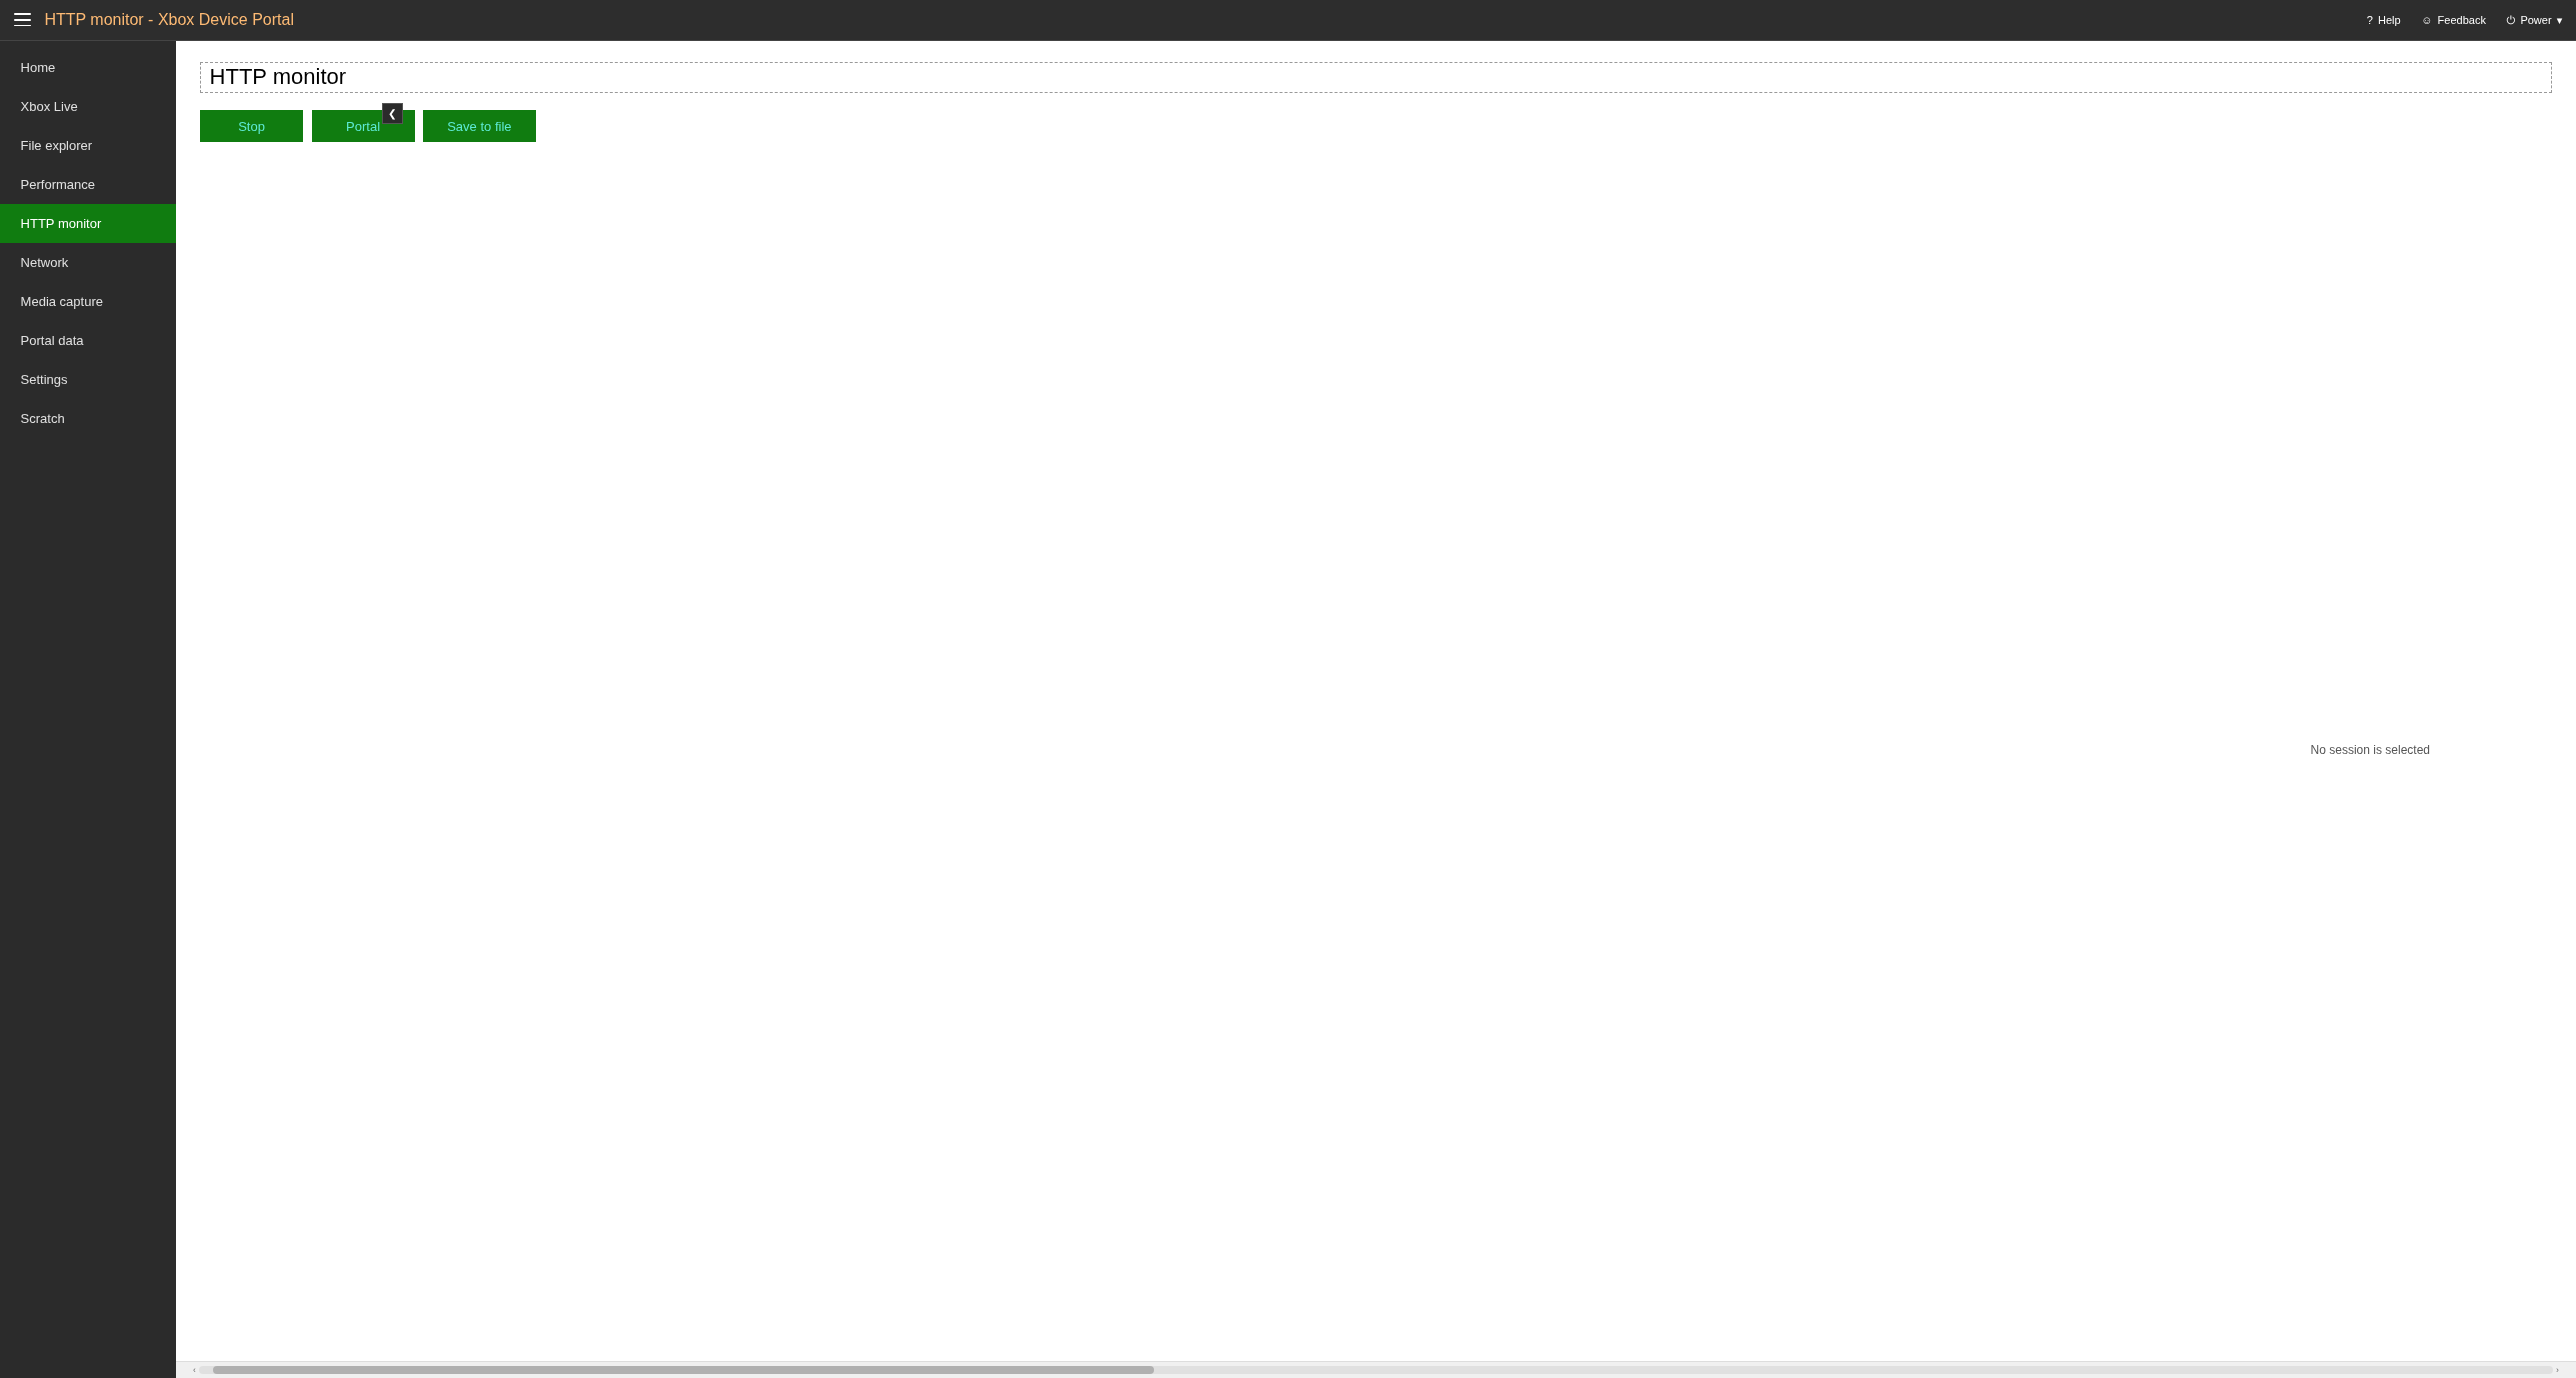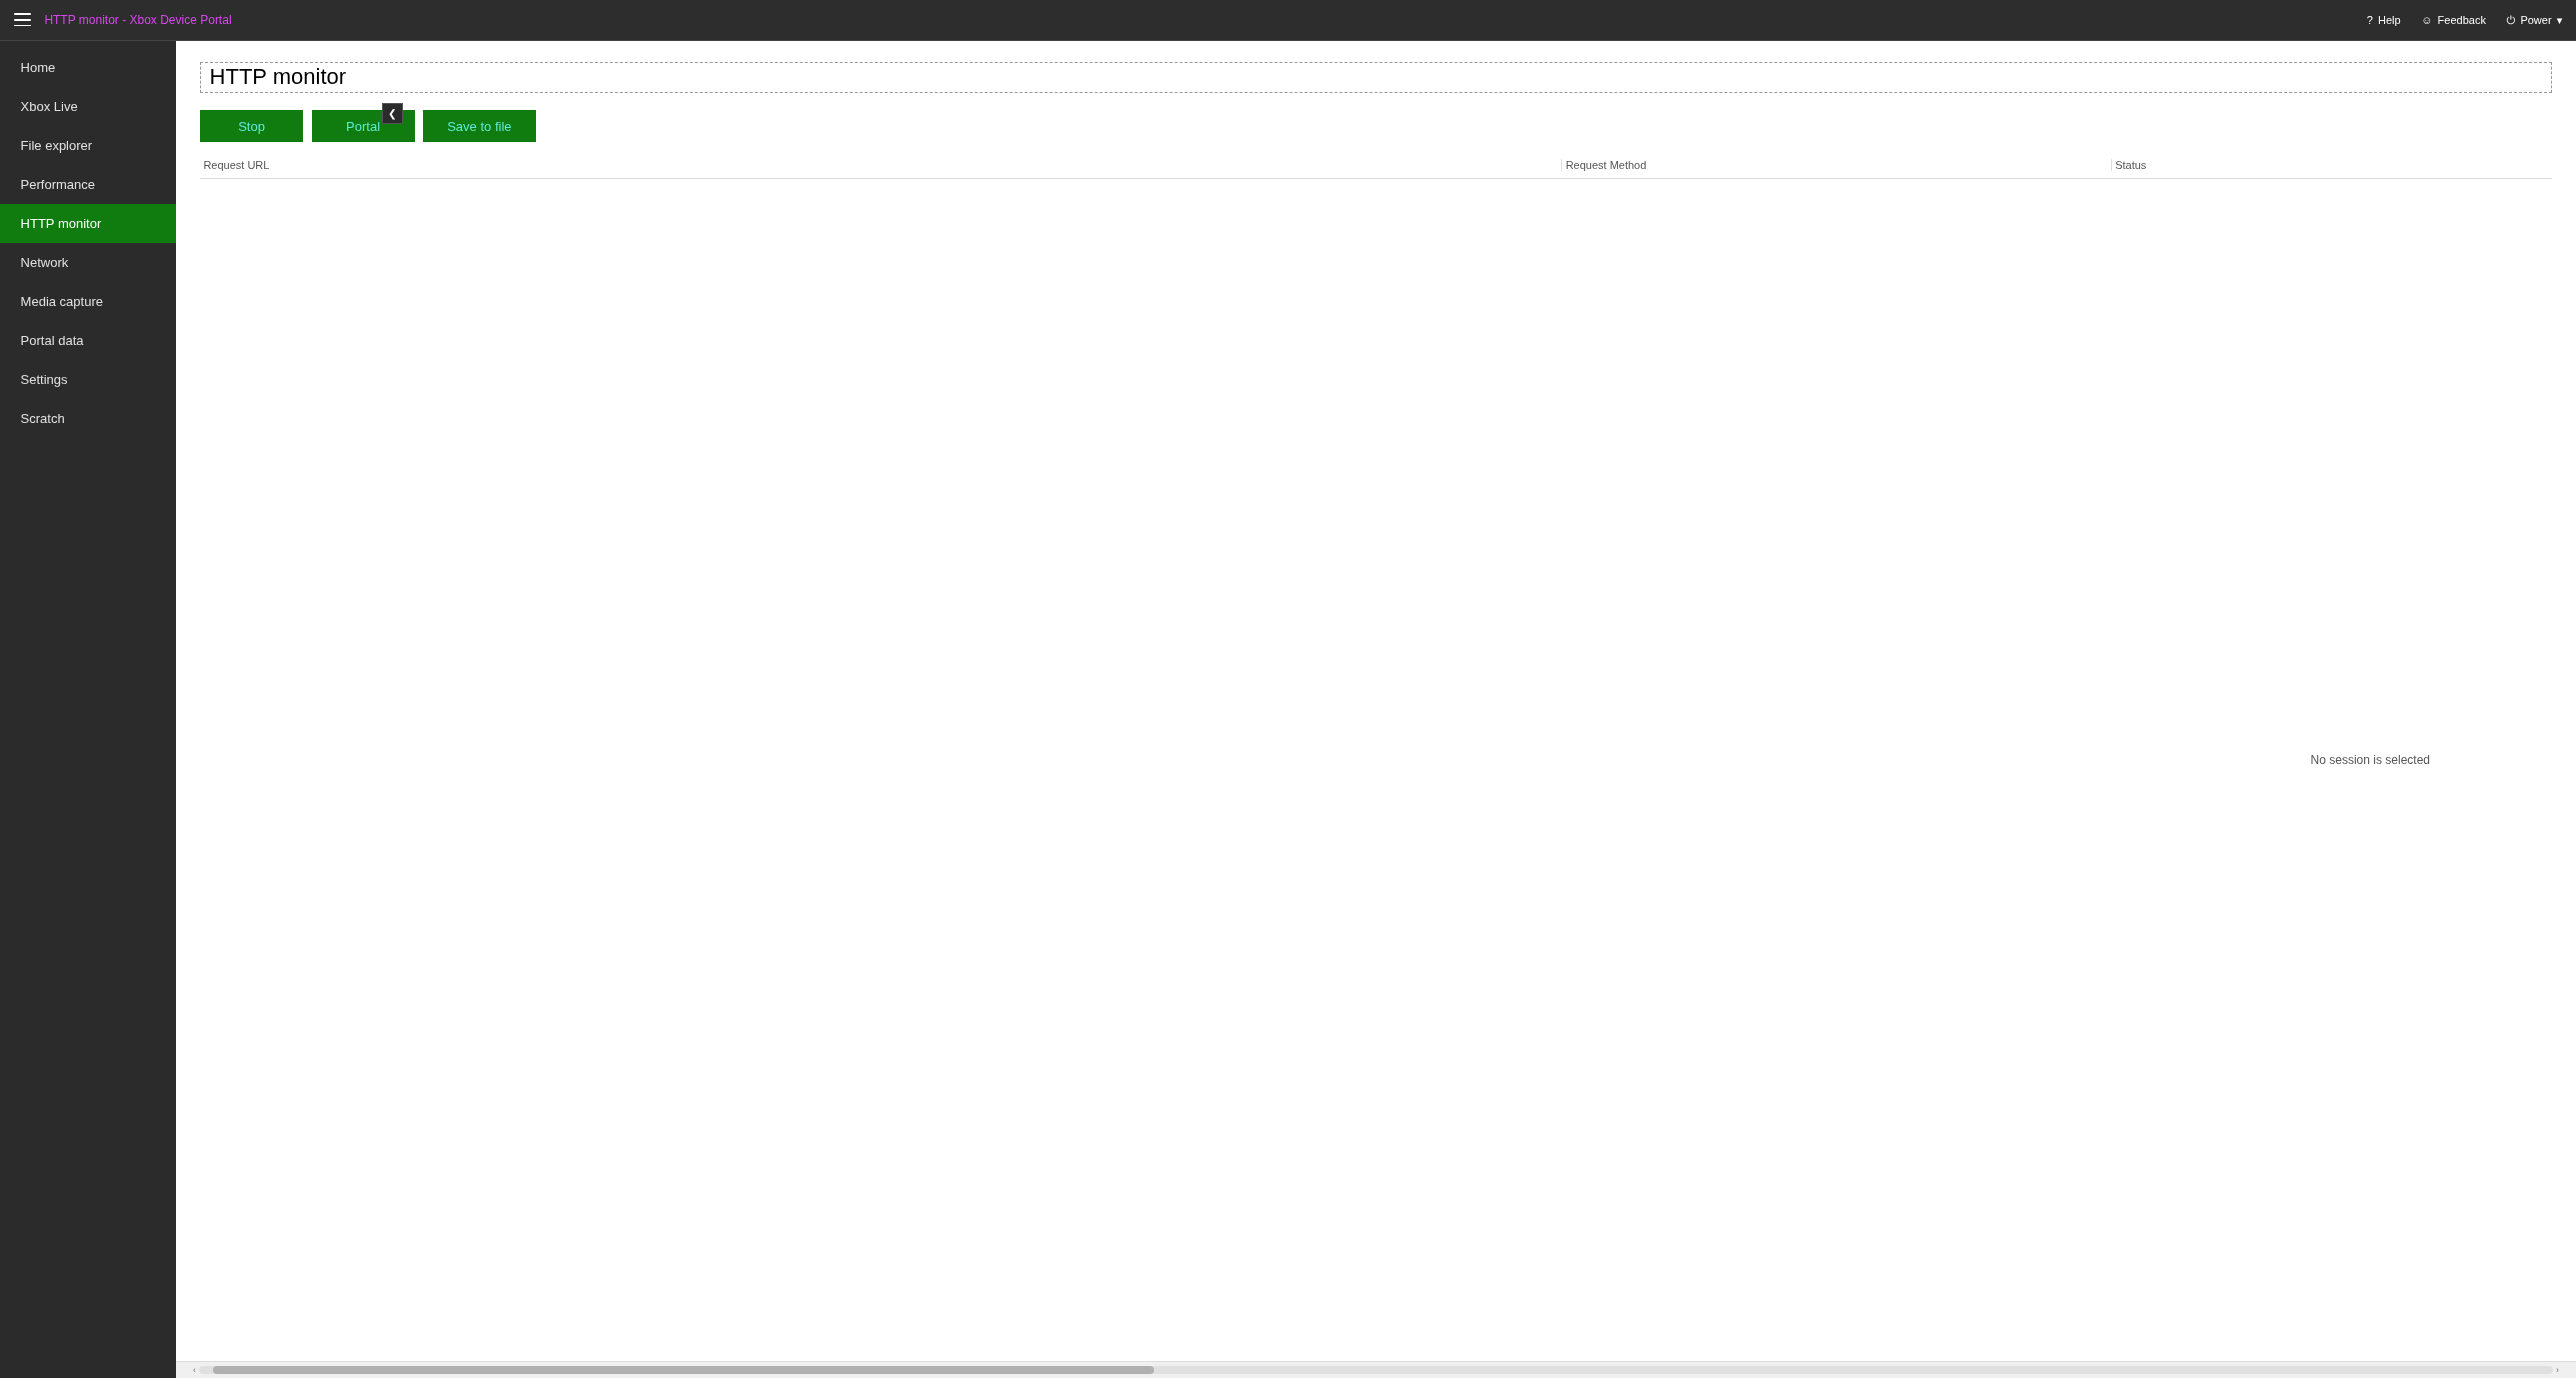--- a/index.html
+++ b/index.html
@@ -12,21 +12,21 @@
       display: flex;
       align-items: center;
       padding: 0 13.7px;
       flex-shrink: 0;
       border-bottom: 0.9px solid #444;
     }
     .topbar-menu-icon {
       width: 17px; height: 17px; cursor: pointer; display: flex; flex-direction: column; justify-content: space-around; margin-right: 13.7px;
     }
     .topbar-menu-icon span { display: block; height: 1.7px; background: #fff; border-radius: 0.9px; }
-    .topbar-title { font-size: 12px; color: #d946ef; flex: 1; }
+    .topbar-title { font-size: 16px; color: #fdba74; flex: 1; }
     .topbar-right { display: flex; align-items: center; gap: 20.6px; }
     .topbar-right-item { display: flex; align-items: center; gap: 5.2px; font-size: 11px; color: #ffffff; cursor: pointer; }
 
     
     .main-layout {
       display: flex;
       flex: 1;
       overflow: hidden;
     }
 
@@ -214,25 +214,20 @@
   </div>
 
   <div class="content">
     <div class="content-inner">
       <h1 class="page-title">HTTP monitor</h1>
       <div class="toolbar">
         <button class="toolbar-btn">Stop</button>
         <button class="toolbar-btn">Portal</button>
         <button class="toolbar-btn">Save to file</button>
       </div>
-      <div class="table-header">
-        <div class="table-col-url">Request URL</div>
-        <div class="table-col-method">Request Method</div>
-        <div class="table-col-status">Status</div>
-      </div>
       <div class="table-body">
         <div class="no-session">No session is selected</div>
       </div>
     </div>
     <div class="scrollbar-area">
       <span class="scroll-arrow">‹</span>
       <div class="scrollbar-track">
         <div class="scrollbar-thumb"></div>
       </div>
       <span class="scroll-arrow">›</span>

